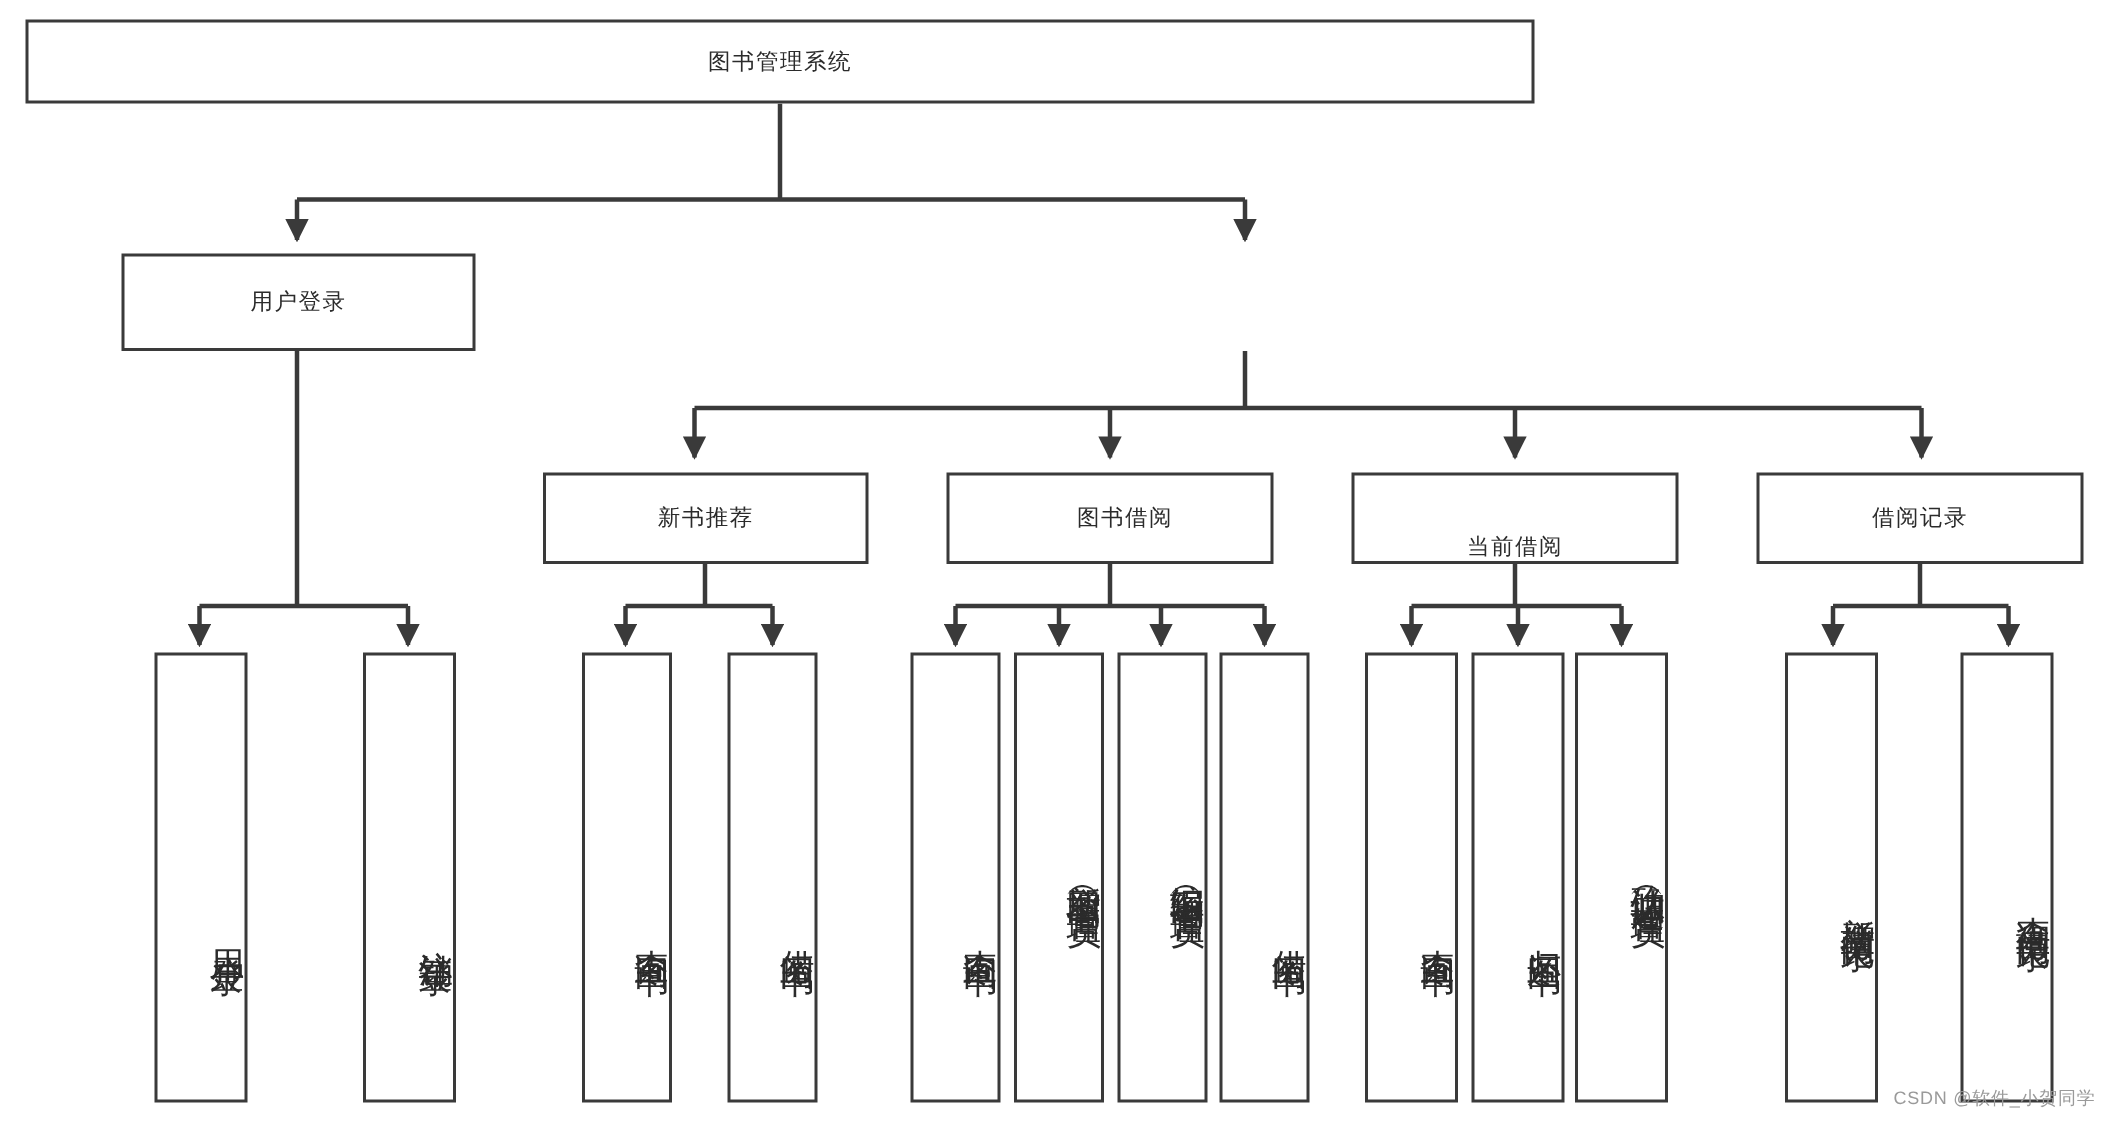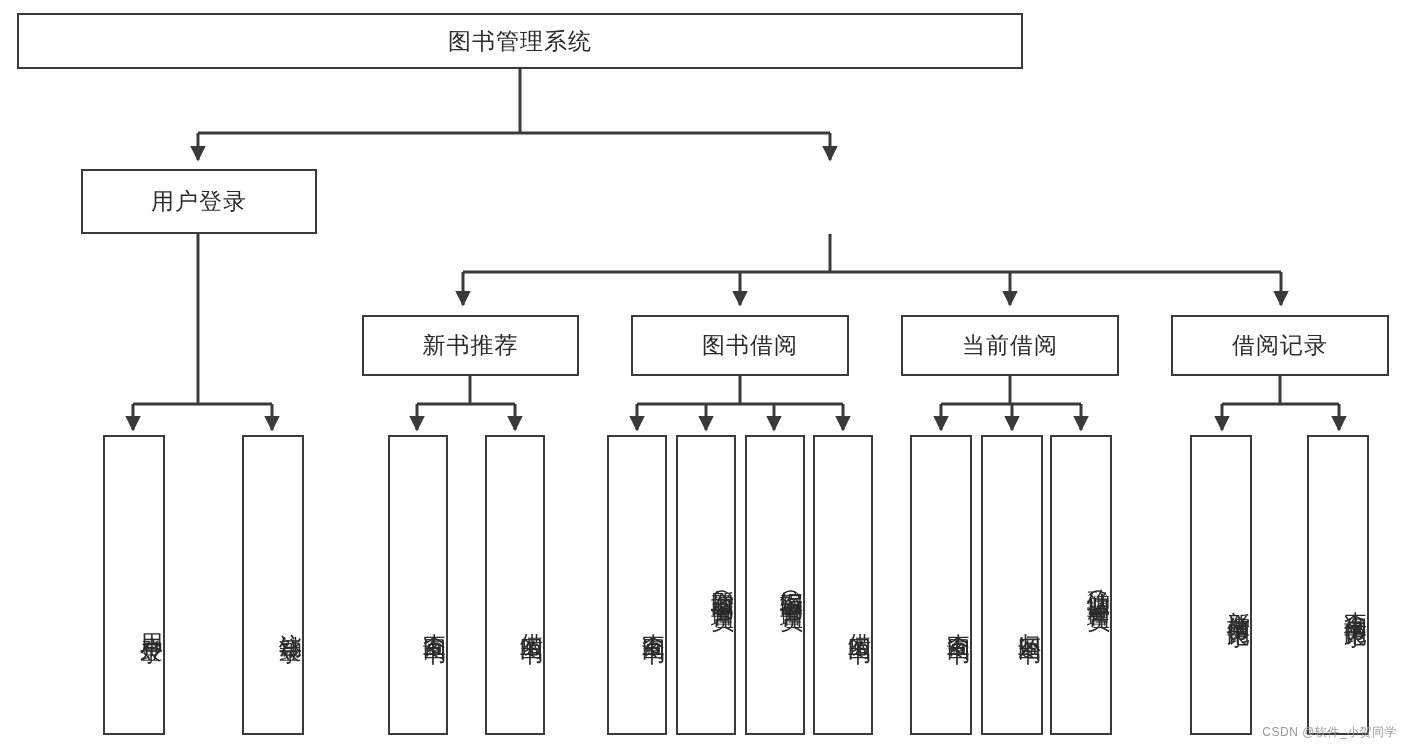--- a/index.html
+++ b/index.html
@@ -29,21 +29,21 @@
     position: absolute;
     box-sizing: border-box;
     background: #ffffff;
     border: 2px solid #3a3a3a;
     display: flex;
     align-items: center;
     justify-content: center;
     color: #2b2b2b;
   }
   .node.horiz {
-    font-size: 23px;
+    font-size: 15px;
     letter-spacing: 1px;
   }
   .node.vert {
     writing-mode: vertical-rl;
     text-orientation: upright;
     font-size: 23px;
     letter-spacing: 3px;
     line-height: 1;
     padding-top: 6px;
     padding-bottom: 6px;
@@ -129,21 +129,21 @@
   <div class="node horiz" style="left:81px; top:169px; width:236px; height:65px;">
     <span class="node-label">用户登录</span>
   </div>
 
   <div class="node horiz" style="left:362px; top:315px; width:217px; height:61px;justify-content:center;">
     <span class="node-label">新书推荐</span>
   </div>
   <div class="node horiz" style="left:631px; top:315px; width:218px; height:61px;padding-left:20px;">
     <span class="node-label">图书借阅</span>
   </div>
-  <div class="node horiz" style="left:901px; top:315px; width:218px; height:61px;">
+  <div class="node horiz" style="left:901px; top:315px; width:218px; height:61px;align-items:flex-end;">
     <span class="node-label">当前借阅</span>
   </div>
   <div class="node horiz" style="left:1171px; top:315px; width:218px; height:61px;">
     <span class="node-label">借阅记录</span>
   </div>
 
   <div class="node vert" style="left:103px; top:435px; width:62px; height:300px; padding-top:78px;">
     <span class="node-label">用户登录</span>
   </div>
   <div class="node vert" style="left:242px; top:435px; width:62px; height:300px; padding-top:78px;">

